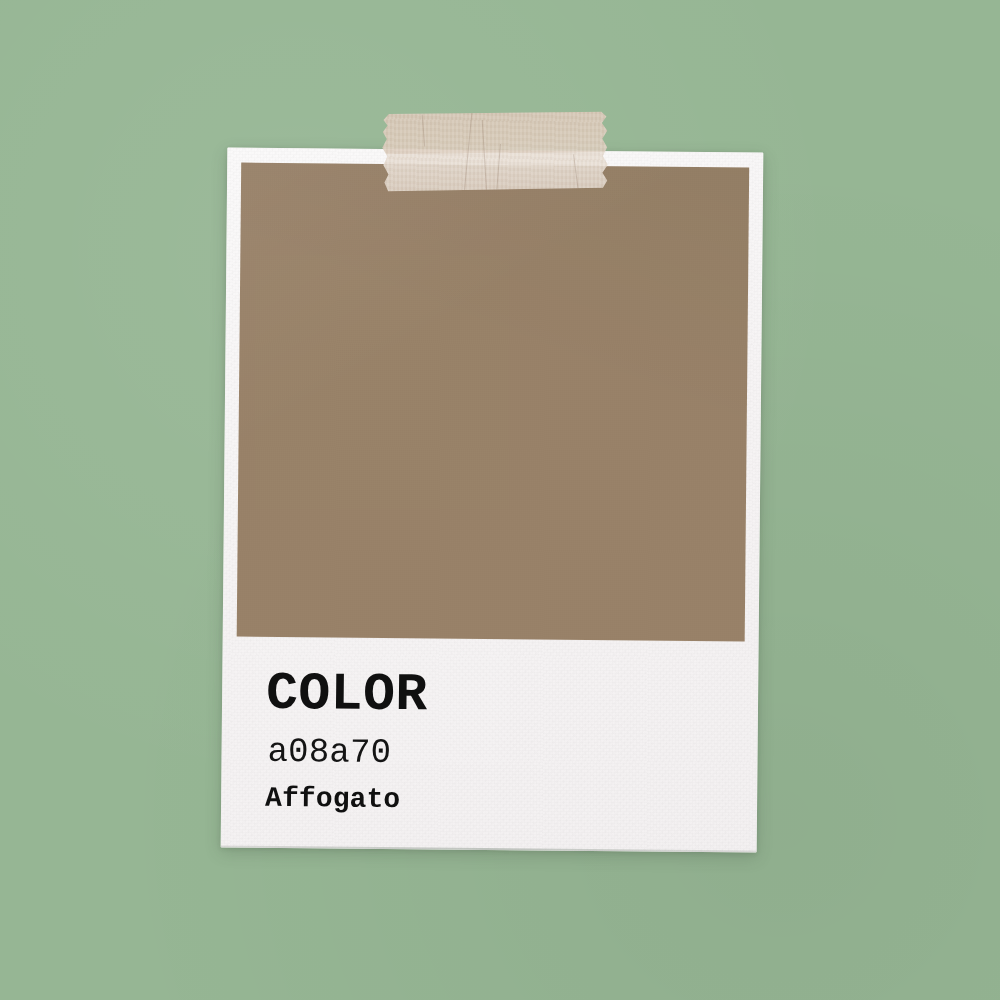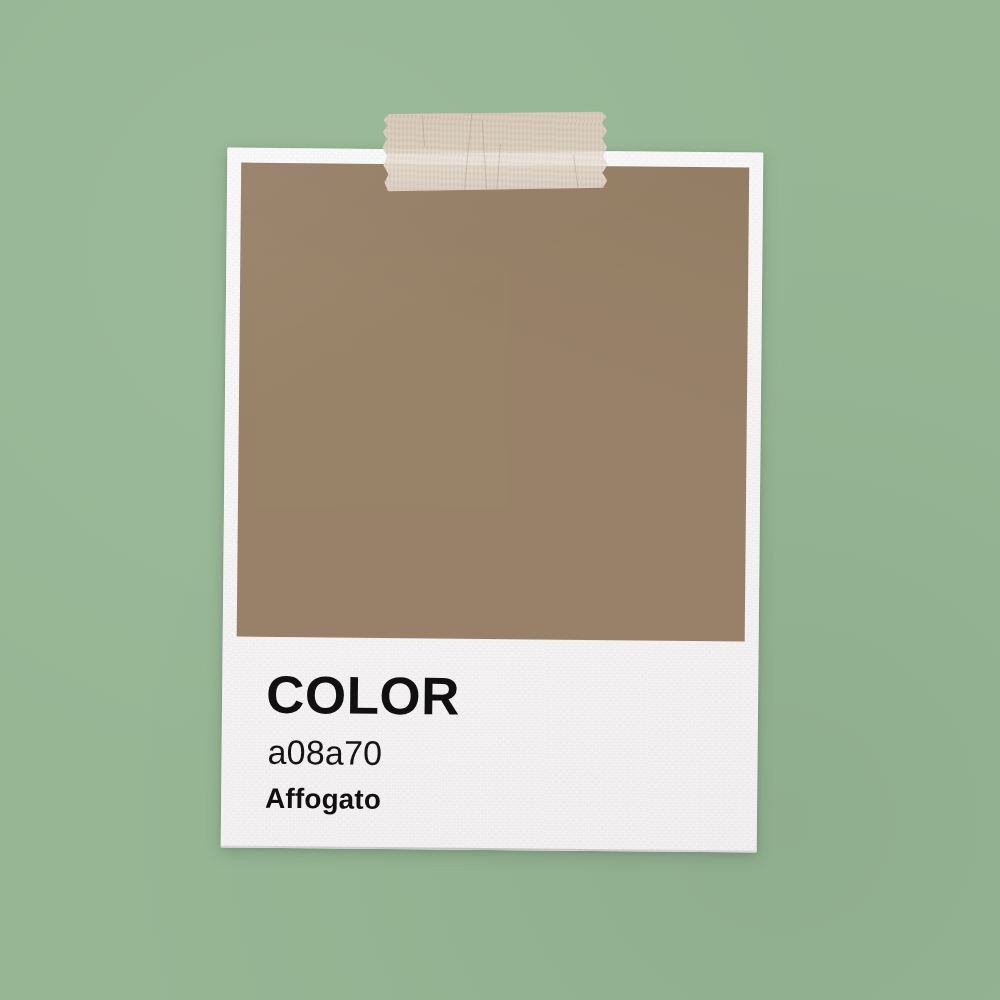--- a/index.html
+++ b/index.html
@@ -12,20 +12,21 @@
     overflow: hidden;
     font-family: "Liberation Sans", sans-serif;
     background: #96b694;
   }
 
   #stage {
     position: relative;
     width: 1000px;
     height: 1000px;
     background: #96b694;
+    font-family: Liberation Mono, monospace;
   }
 
   
   .bg-grain {
     position: absolute;
     inset: 0;
     pointer-events: none;
     background-image:
       radial-gradient(circle at 30% 25%, rgba(255,255,255,.055), rgba(255,255,255,0) 55%),
       radial-gradient(circle at 78% 82%, rgba(0,0,0,.045), rgba(0,0,0,0) 60%);

